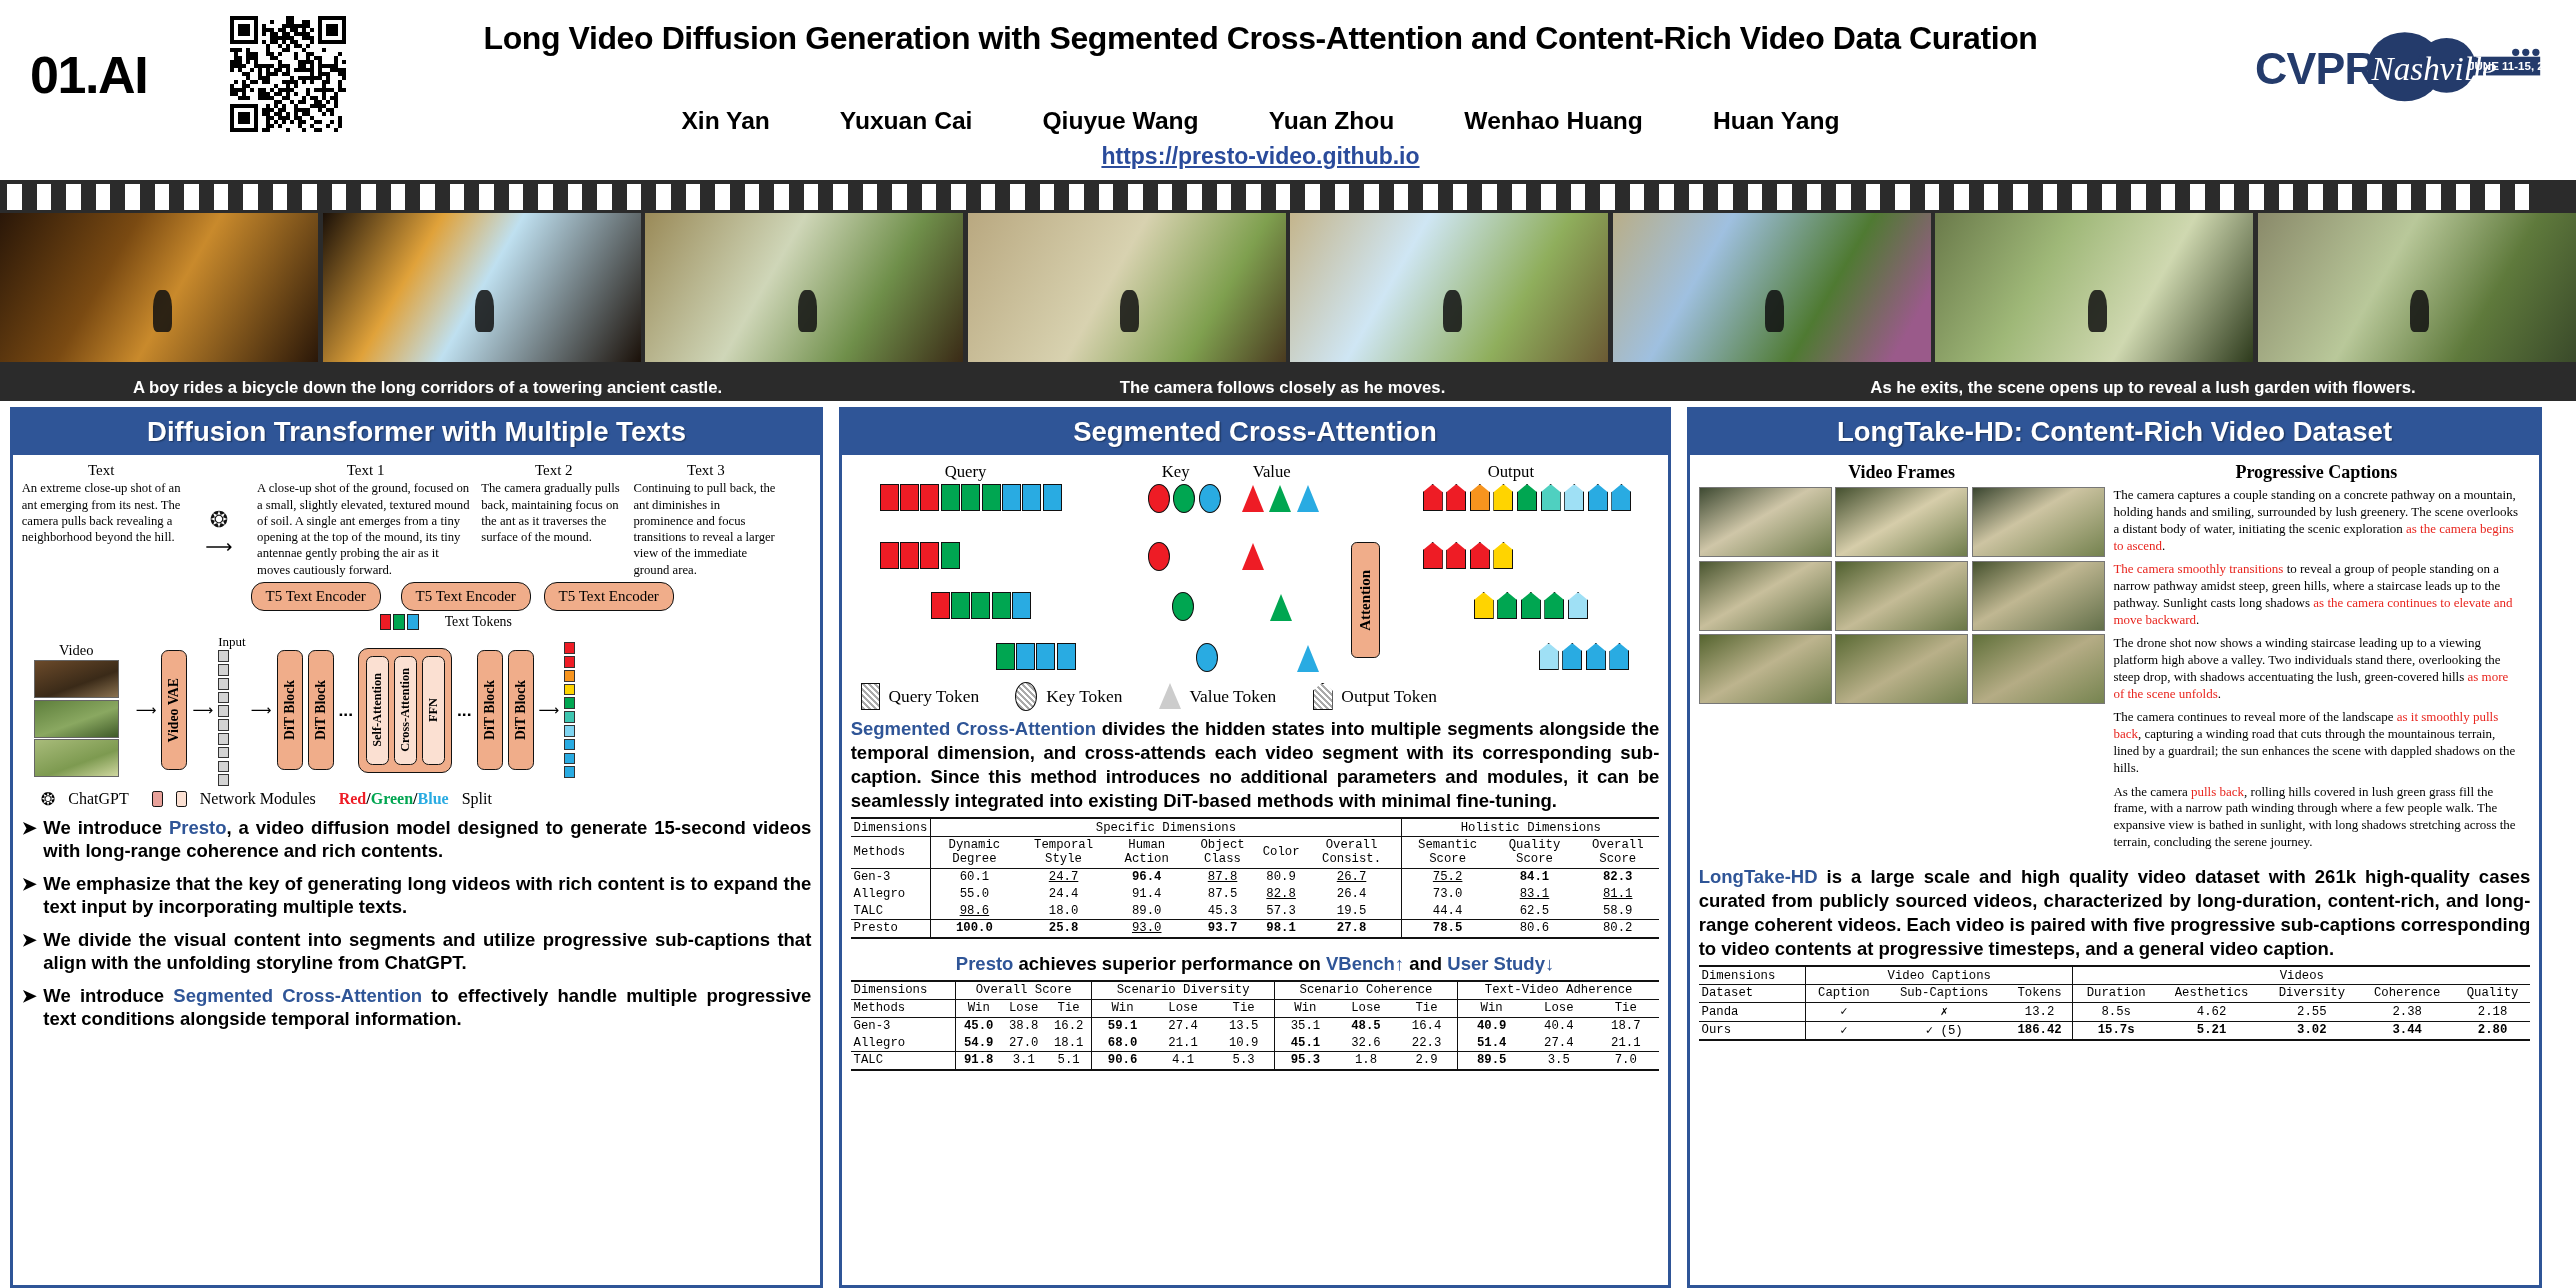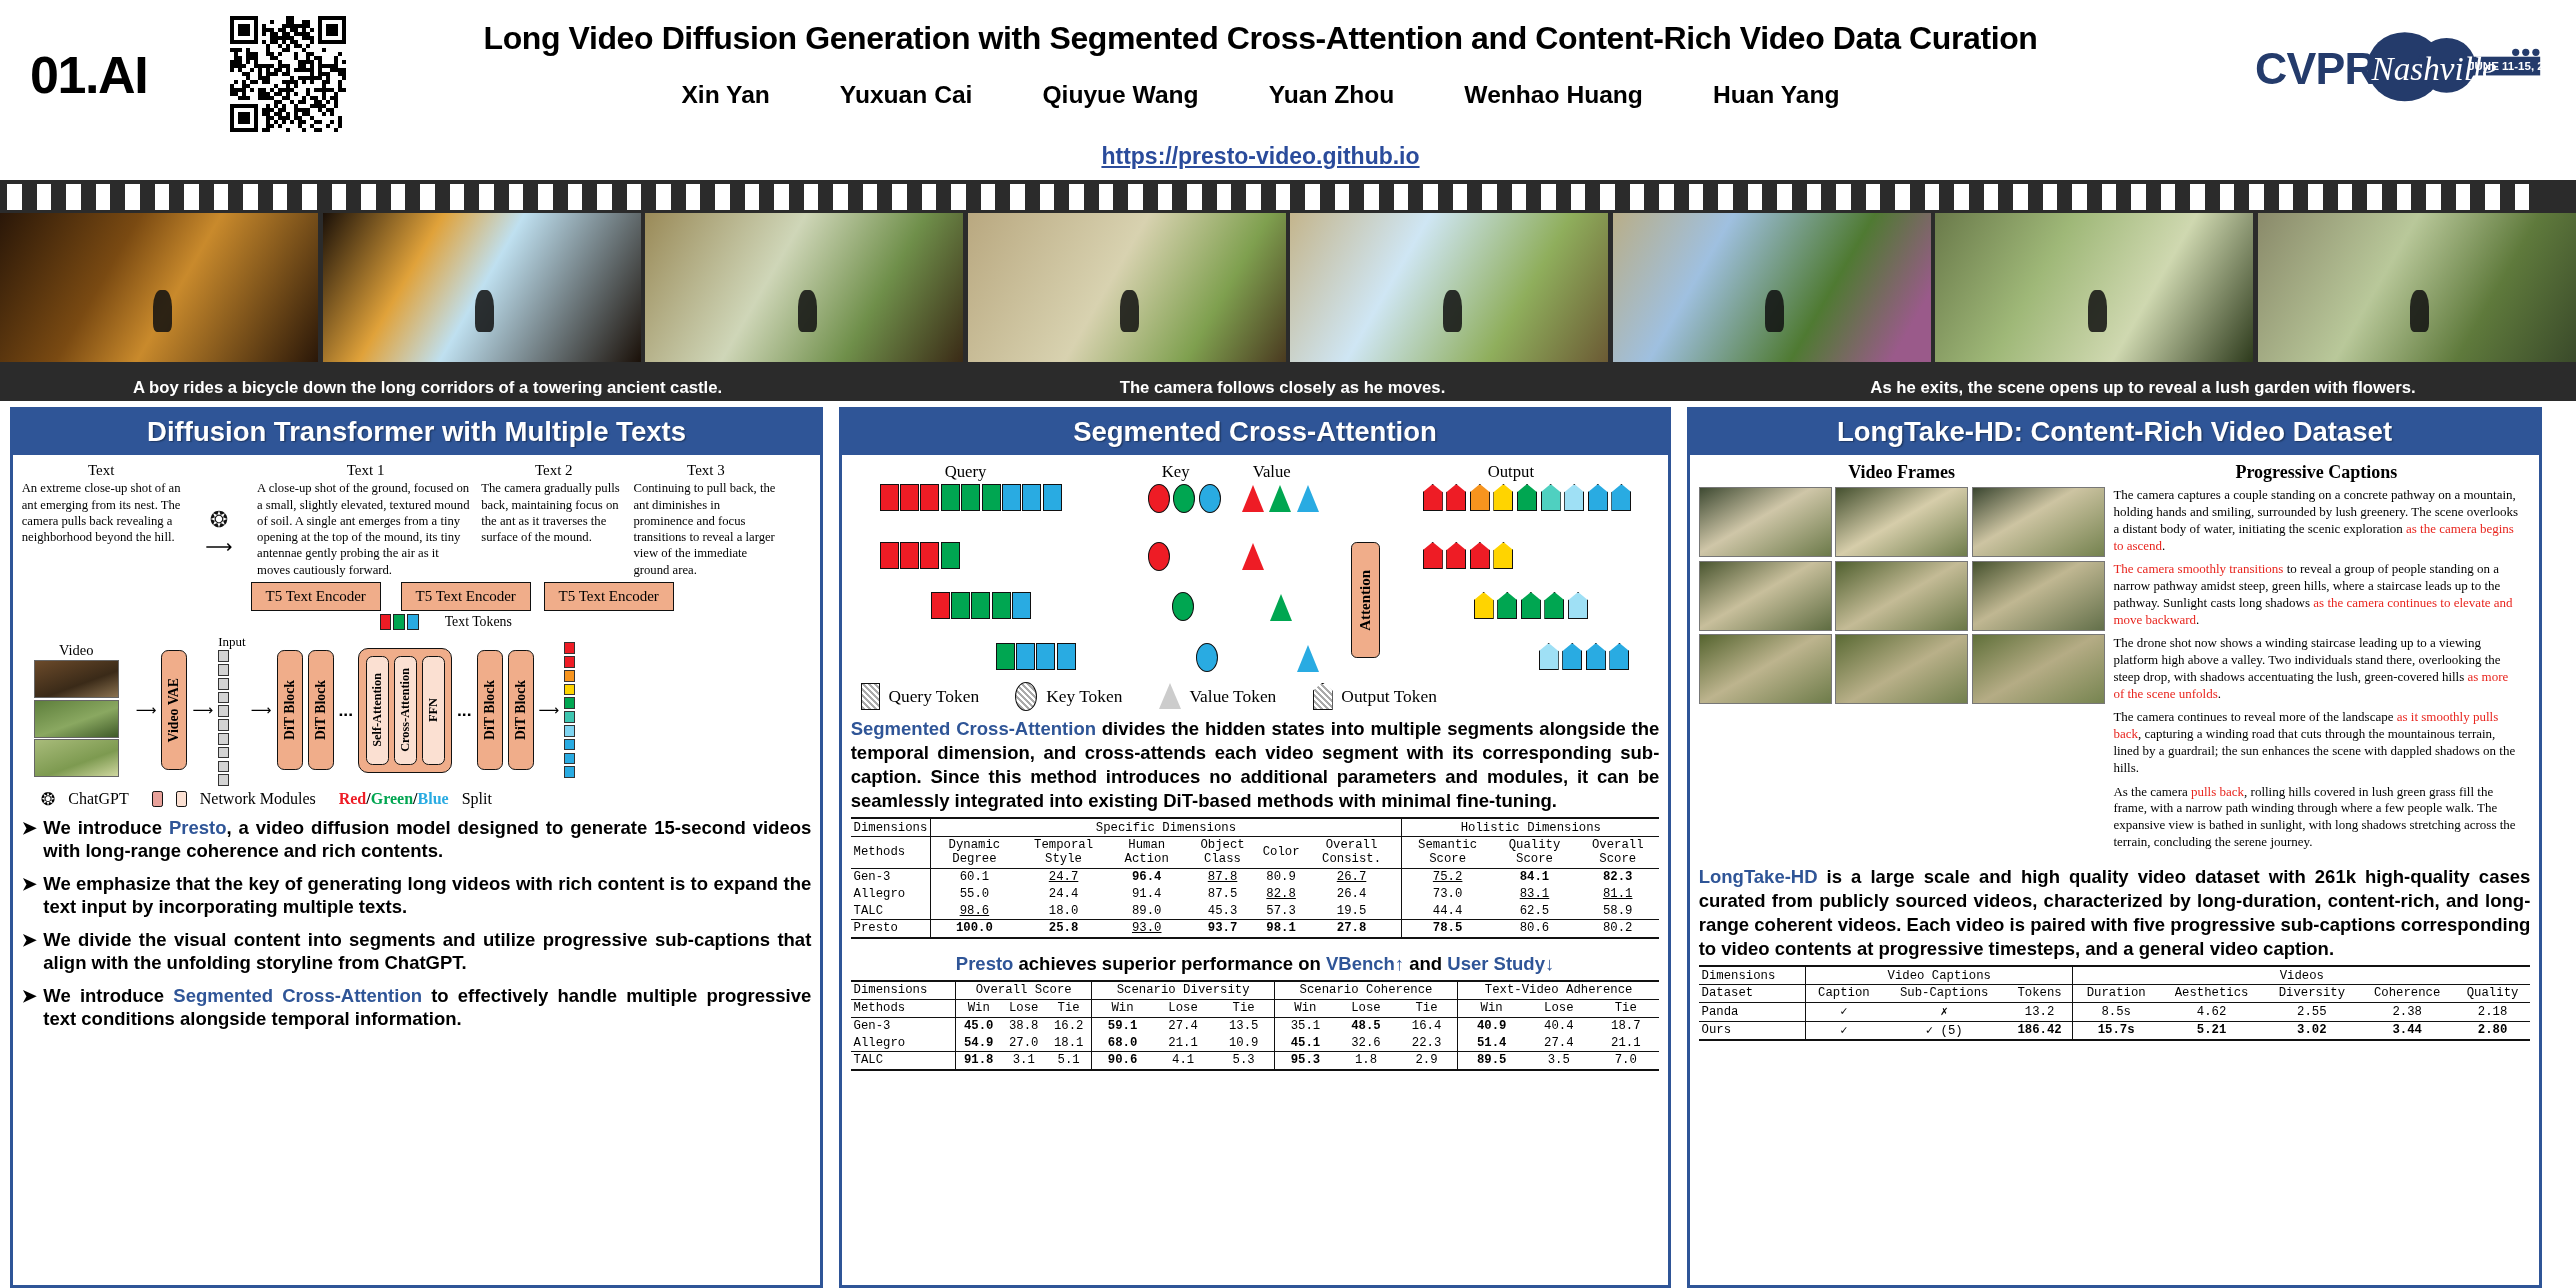--- a/index.html
+++ b/index.html
@@ -6,21 +6,21 @@
   html, body { width: 2576px; height: 1288px; background: #ffffff; }
   body { font-family: "Liberation Sans", sans-serif; overflow: hidden; }
 
   
   .header { position: relative; height: 180px; width: 2576px; background:#fff; }
   .logo-01ai { position:absolute; left:30px; top:45px; font-family:"Liberation Sans", sans-serif;
                font-weight:900; font-size:52px; letter-spacing:-1.4px; color:#000; }
   .qr { position:absolute; left:230px; top:16px; width:116px; height:116px; }
   .title { position:absolute; left:362px; top:20px; width:1797px; text-align:center;
            font-weight:900; font-size:32px; color:#000; letter-spacing:-0.4px; }
-  .authors { position:absolute; left:362px; top:81px; width:1797px; text-align:center;
+  .authors { position:absolute; left:362px; top:107px; width:1797px; text-align:center;
              display:flex; justify-content:center; gap:70px; }
   .authors span { font-weight:700; font-size:24.6px; color:#000; }
   .paper-url { position:absolute; left:362px; top:143px; width:1797px; text-align:center;
                font-weight:700; font-size:23px; color:#2a4b9b; text-decoration:underline; }
   .cvpr { position:absolute; right:24.6px; top:24.6px; width:304px; height:85px; }
 
   
   .filmstrip { position:relative; width:2576px; height:221px; background:#2b2b2b; overflow:hidden; }
   .perf-row { position:absolute; left:0; width:2576px; height:26px; display:flex; gap:15px; padding-left:7.2px; }
   .perf-row.top { top:4.3px; }
@@ -49,21 +49,21 @@
   .text-col .tb { font-size:12.7px; line-height:1.28; text-align:left; }
   .col-a { width:159px; }
   .col-gpt { width:62px; padding-top:45px; text-align:center; }
   .col-b { width:217px; }
   .col-c { width:145px; }
   .col-d { width:145px; }
   .gpt-glyph { font-size:22px; color:#111; }
   .arrow-right { font-size:19px; line-height:1; margin-top:4.3px; }
 
   .enc-row { display:flex; margin-top:4.3px; }
-  .enc { background:#f0ad8a; border:1.4px solid #111; border-radius:0;
+  .enc { background:#f0ad8a; border:1.4px solid #111; border-radius:13px;
          font-family:"Liberation Serif", serif; font-size:15px; text-align:center;
          padding:5px 4.3px; width:130px; }
   .tok3 { display:flex; gap:2.2px; justify-content:center; }
   .tok3 i { display:block; width:11.6px; height:16px; border:0.7px solid #222; }
 
   .net-row { display:flex; align-items:center; gap:5px; margin-top:4.3px; }
   .vidcol { width:109px; }
   .vidcol .lbl { font-family:"Liberation Serif", serif; font-size:14.5px; text-align:center; }
   .vthumb { width:85px; height:38px; margin:1.4px auto; border:0.7px solid #666; }
   .modbox { background:#f0ad8a; border:1.4px solid #111; border-radius:7.2px;

